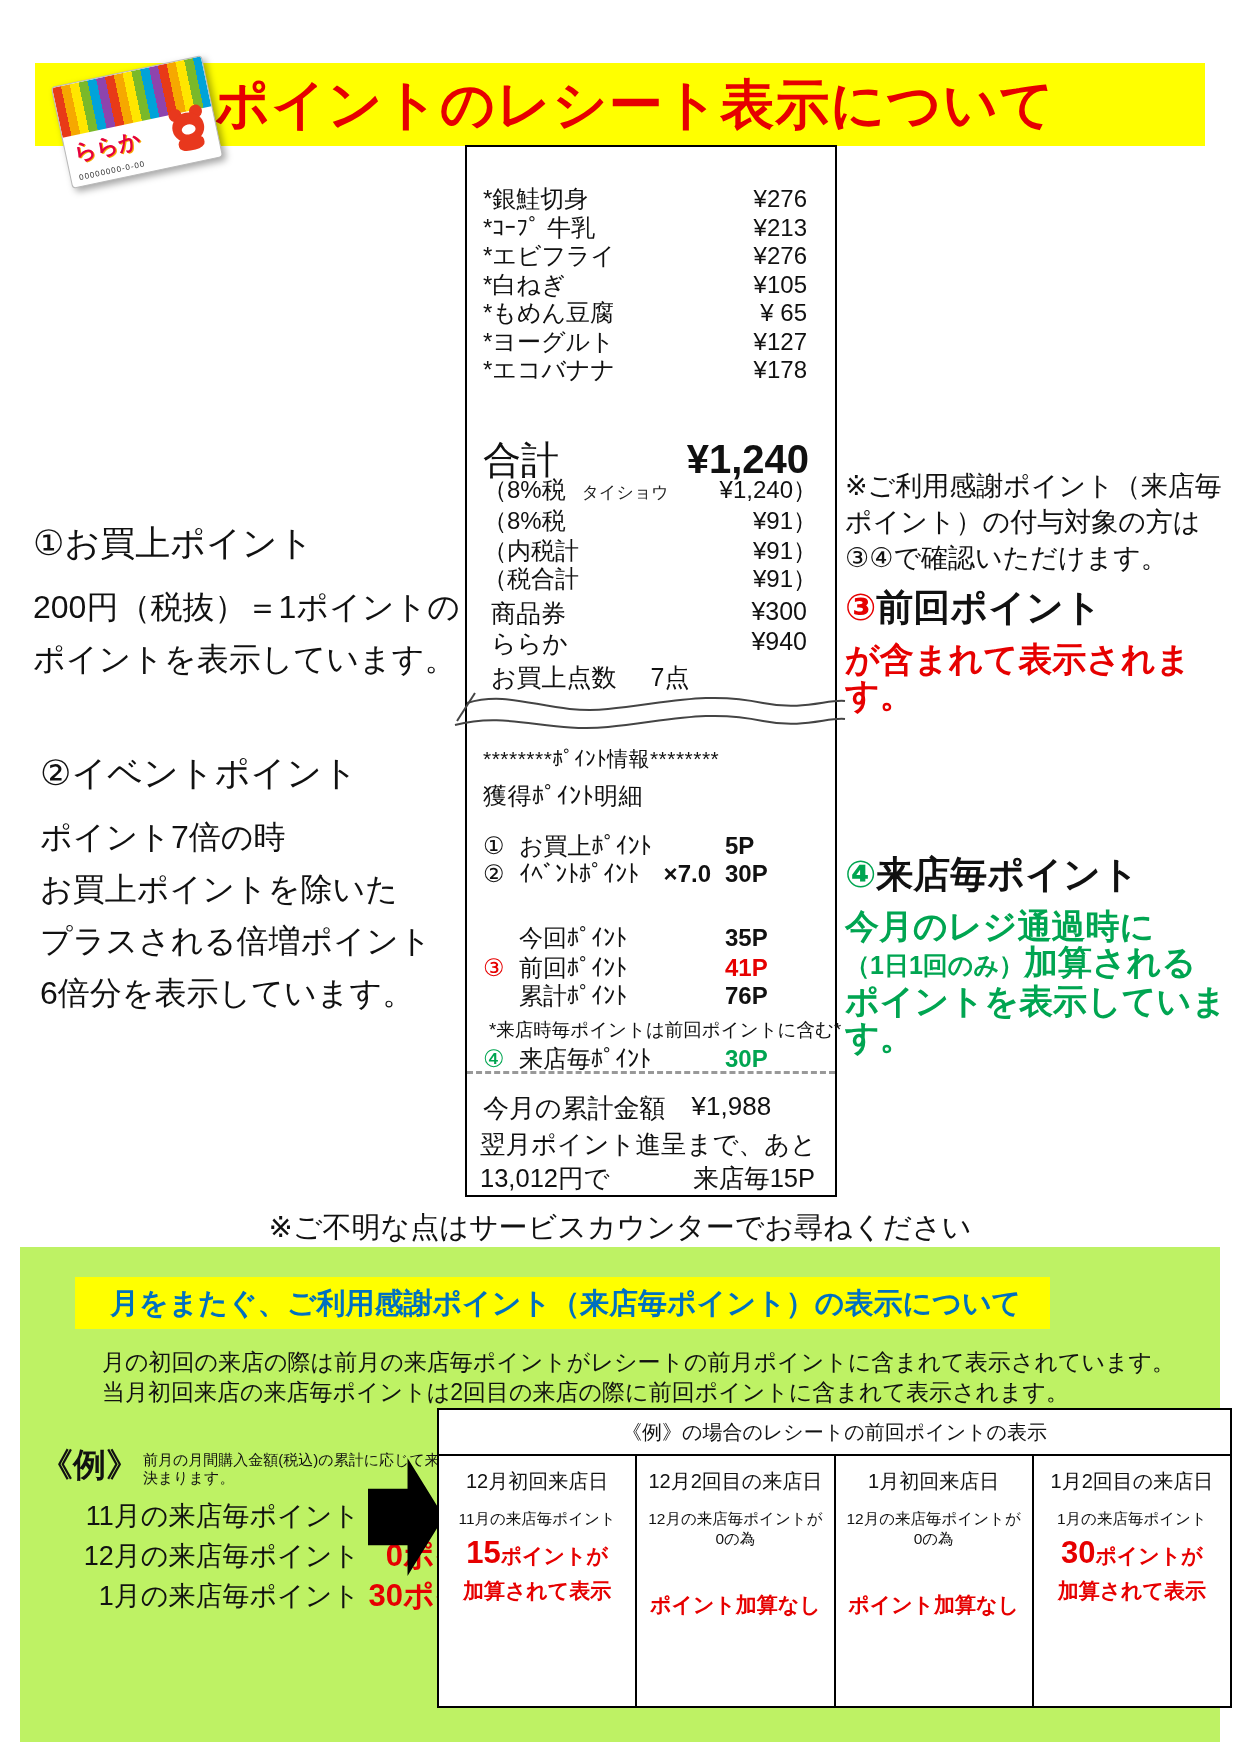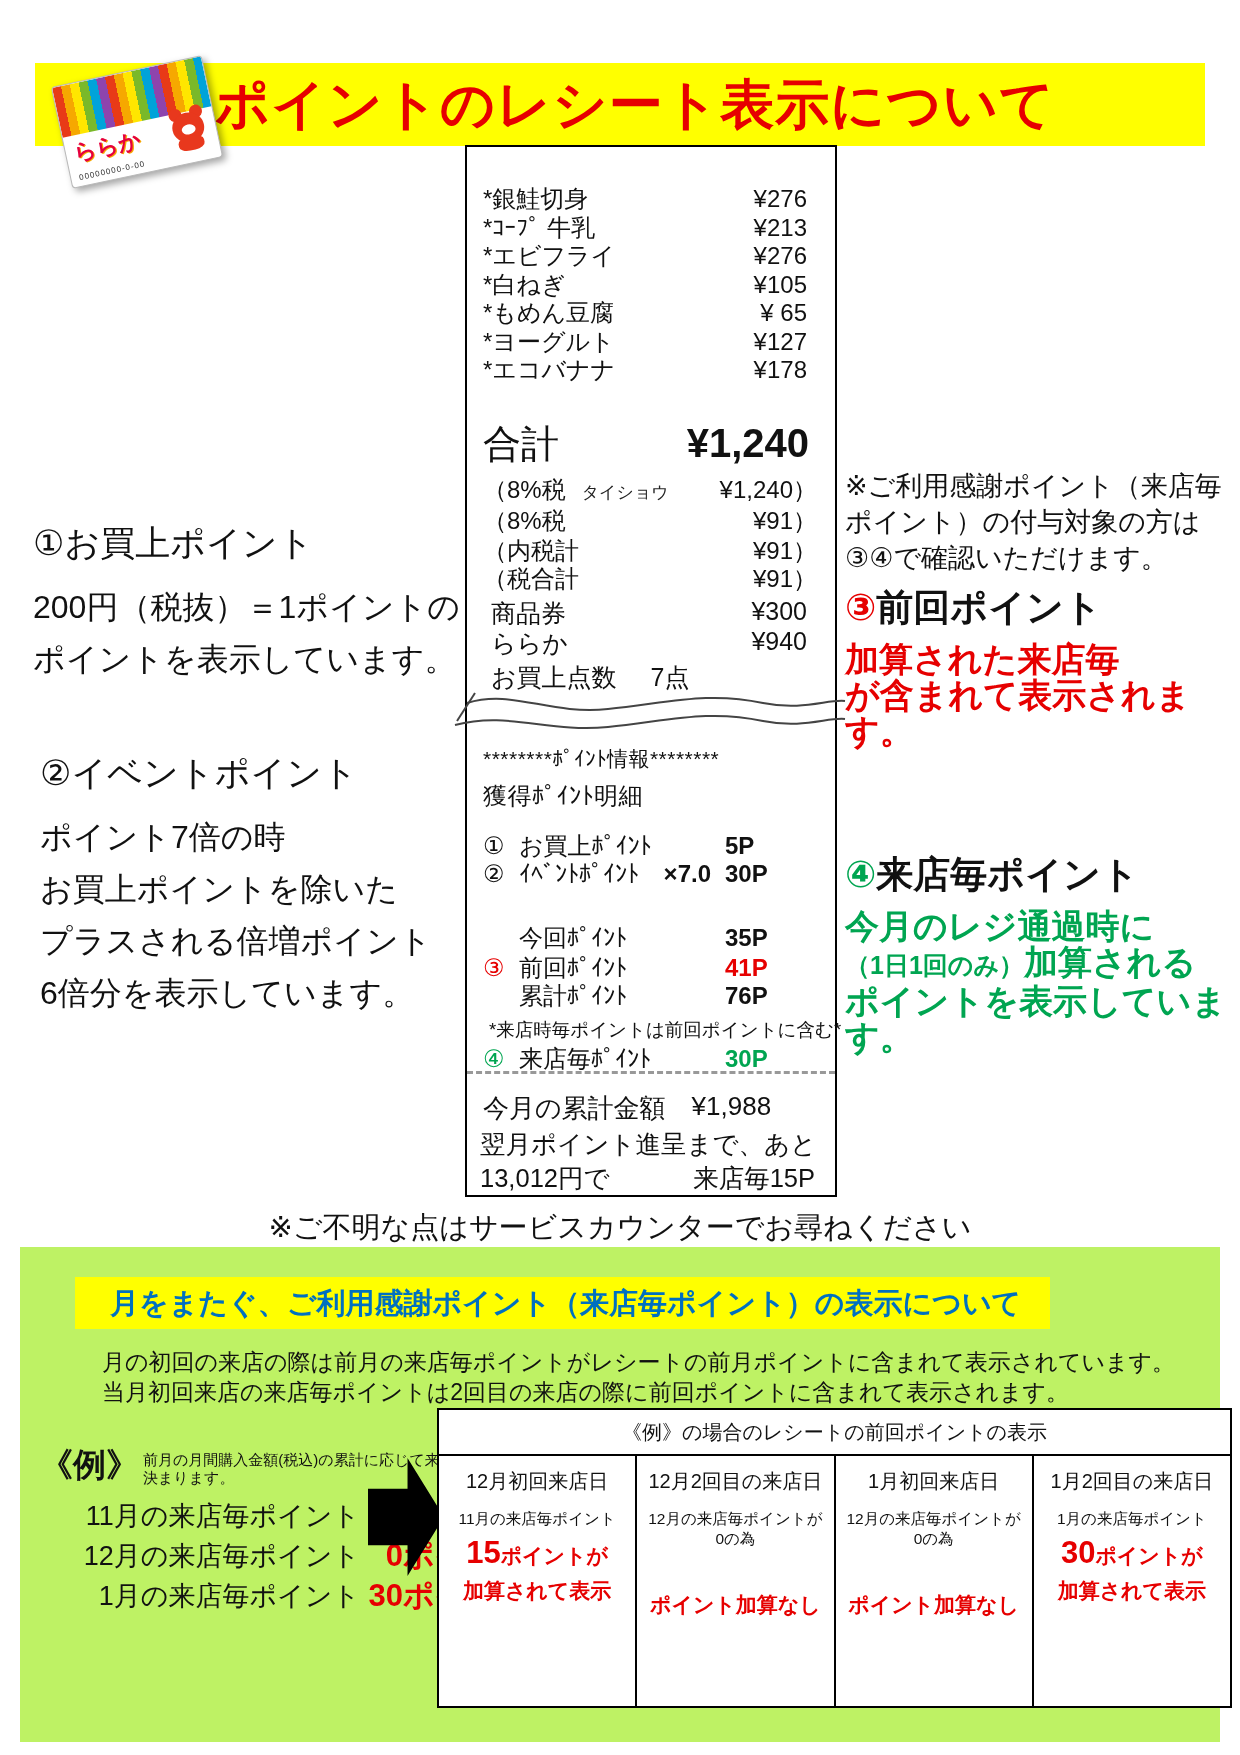--- a/index.html
+++ b/index.html
@@ -27,21 +27,21 @@
   .bear .ear{position:absolute;width:13px;height:13px;background:#e8381d;border-radius:50%;top:2px;}
   .bear .ear.l{left:4px}.bear .ear.r{right:4px}
   .bear .muzzle{position:absolute;left:14px;top:20px;width:14px;height:10px;background:#fff;border-radius:50%;}
   .bear .body{position:absolute;left:8px;top:32px;width:26px;height:14px;background:#e8381d;border-radius:40%;}
 
   
   .receipt{left:465px;top:145px;width:368px;height:1048px;background:#fff;border:2px solid #000;}
   .r-row{position:absolute;left:16px;right:28px;display:flex;align-items:baseline;font-size:24px;}
   .r-row .pr{margin-left:auto;}
   .total-row{position:absolute;left:16px;right:26px;display:flex;align-items:baseline;}
-  .total-lb{font-size:38px;}
+  .total-lb{font-size:38px;margin-top:16px;}
   .total-val{margin-left:auto;font-size:40px;font-weight:700;}
   .tax-row{position:absolute;left:16px;right:18px;display:flex;align-items:baseline;font-size:24px;}
   .tax-row .mid{font-size:17px;margin-left:16px;color:#222;}
   .tax-row .pr{margin-left:auto;}
   .tender-row{position:absolute;left:24px;right:28px;display:flex;font-size:25px;}
   .tender-row .pr{margin-left:auto;}
   .count-row{position:absolute;left:24px;font-size:25px;}
   .count-row .cv{margin-left:34px;}
   .r-small{position:absolute;left:16px;font-size:21px;letter-spacing:.5px;}
   .p-row{position:absolute;left:16px;right:34px;display:flex;align-items:baseline;font-size:24px;}
@@ -264,21 +264,20 @@
 
   <div class="abs rblock" style="top:468px">
     <div class="r-noteline nw">※ご利用感謝ポイント（来店毎</div>
     <div class="r-noteline nw">ポイント）の付与対象の方は</div>
     <div class="r-noteline nw">③④で確認いただけます。</div>
   </div>
 
   <div class="abs rblock" style="top:583px">
     <div class="s-title nw"><span class="red">③</span><span>前回ポイント</span></div>
     <div style="margin-top:8px">
-      <div class="s3-line nw">加算された来店毎</div>
       <div class="s3-line nw">が含まれて表示されま</div>
       <div class="s3-line nw">す。</div>
     </div>
   </div>
 
   <div class="abs rblock" style="top:850px">
     <div class="s-title nw"><span class="green">④</span><span>来店毎ポイント</span></div>
     <div style="margin-top:8px">
       <div class="s4-line nw">今月のレジ通過時に</div>
       <div class="s4-line nw"><span class="small">（1日1回のみ）</span><span>加算される</span></div>

